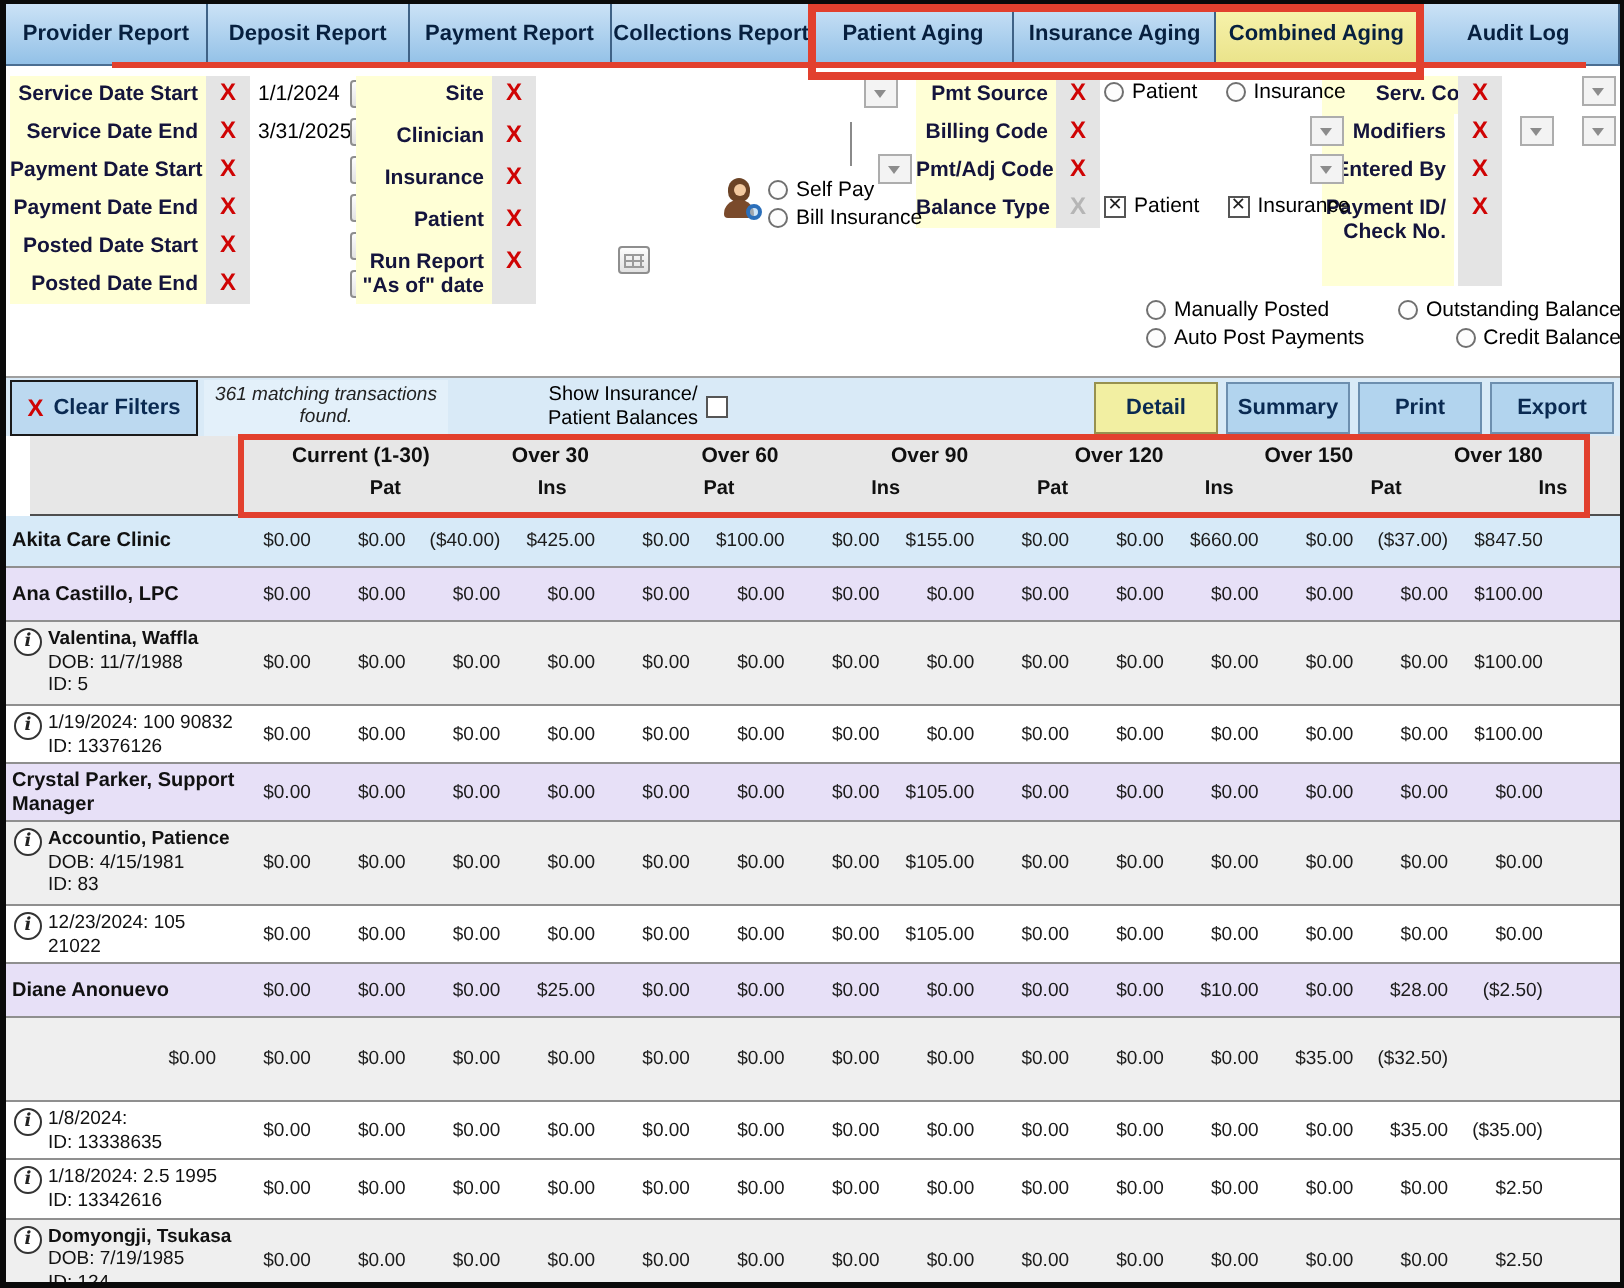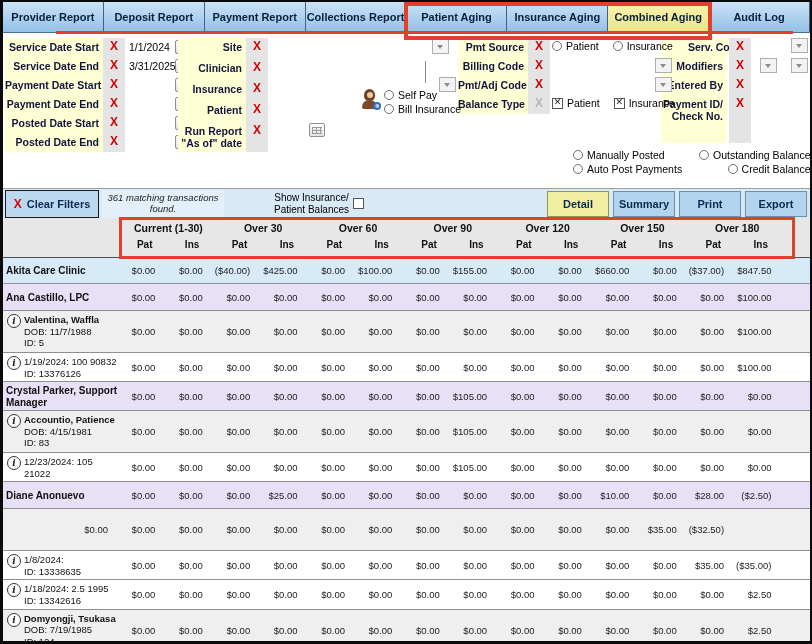--- a/index.html
+++ b/index.html
@@ -67,25 +67,25 @@
   .sblbl{display:flex;flex-direction:column;text-align:center;font-size:10px;color:#000;line-height:1.15;}
   .showchecks{margin-left:12px;display:grid;grid-template-rows:repeat(2,13px);grid-auto-flow:column;
               column-gap:8px;row-gap:1px;}
   .opt{display:flex;align-items:center;justify-content:flex-end;gap:3px;font-size:10px;color:#000;width:104px;white-space:nowrap;}
   .vbtns{margin-left:auto;display:flex;gap:4px;margin-right:3px;}
   .vbtn{width:62px;height:26px;display:flex;align-items:center;justify-content:center;
         font-weight:bold;font-size:11px;color:#0a2a52;background:#b2d4ee;border:1px solid #6d8faf;box-sizing:border-box;}
   .vbtn.active{background:#f2efa2;border-color:#97914f;}
 
   
-  .ghead{position:absolute;top:216px;left:0;right:0;height:40px;background:#e7e7e7;border-bottom:1px solid #4f4f4f;
+  .ghead{position:absolute;top:216px;left:12px;right:0;height:40px;background:#e7e7e7;border-bottom:1px solid #4f4f4f;
          box-sizing:border-box;padding-top:4px;}
   .hrow{display:grid;}
   #hrow1{grid-template-columns:118px repeat(7,94.8px) 1fr;height:17px;}
-  #hrow2{grid-template-columns:118px repeat(14,47.4px) 1fr;height:16px;}
+  #hrow2{grid-template-columns:118px repeat(14,47.4px) 1fr;height:16px;gap:36px;}
   .hg{text-align:center;font-weight:bold;font-size:10.5px;color:#101010;white-space:nowrap;}
   .hs{text-align:center;font-weight:bold;font-size:10px;color:#101010;}
   .rowswrap{position:absolute;top:256px;left:0;right:0;bottom:0;background:#fff;overflow:hidden;}
   .row{display:grid;grid-template-columns:118px repeat(14,47.4px) 1fr;border-bottom:1px solid #8f8f8f;box-sizing:border-box;}
   .row.site{background:#d7eaf8;min-height:26px;}
   .row.clinician{background:#e7e0f7;min-height:27px;}
   .row.patient{background:#efefef;min-height:42px;}
   .row.txn{background:#ffffff;min-height:28px;}
   .namecell{display:flex;padding:2px 2px 2px 3px;box-sizing:border-box;}
   .row.site .namecell,.row.clinician .namecell{align-items:center;}

